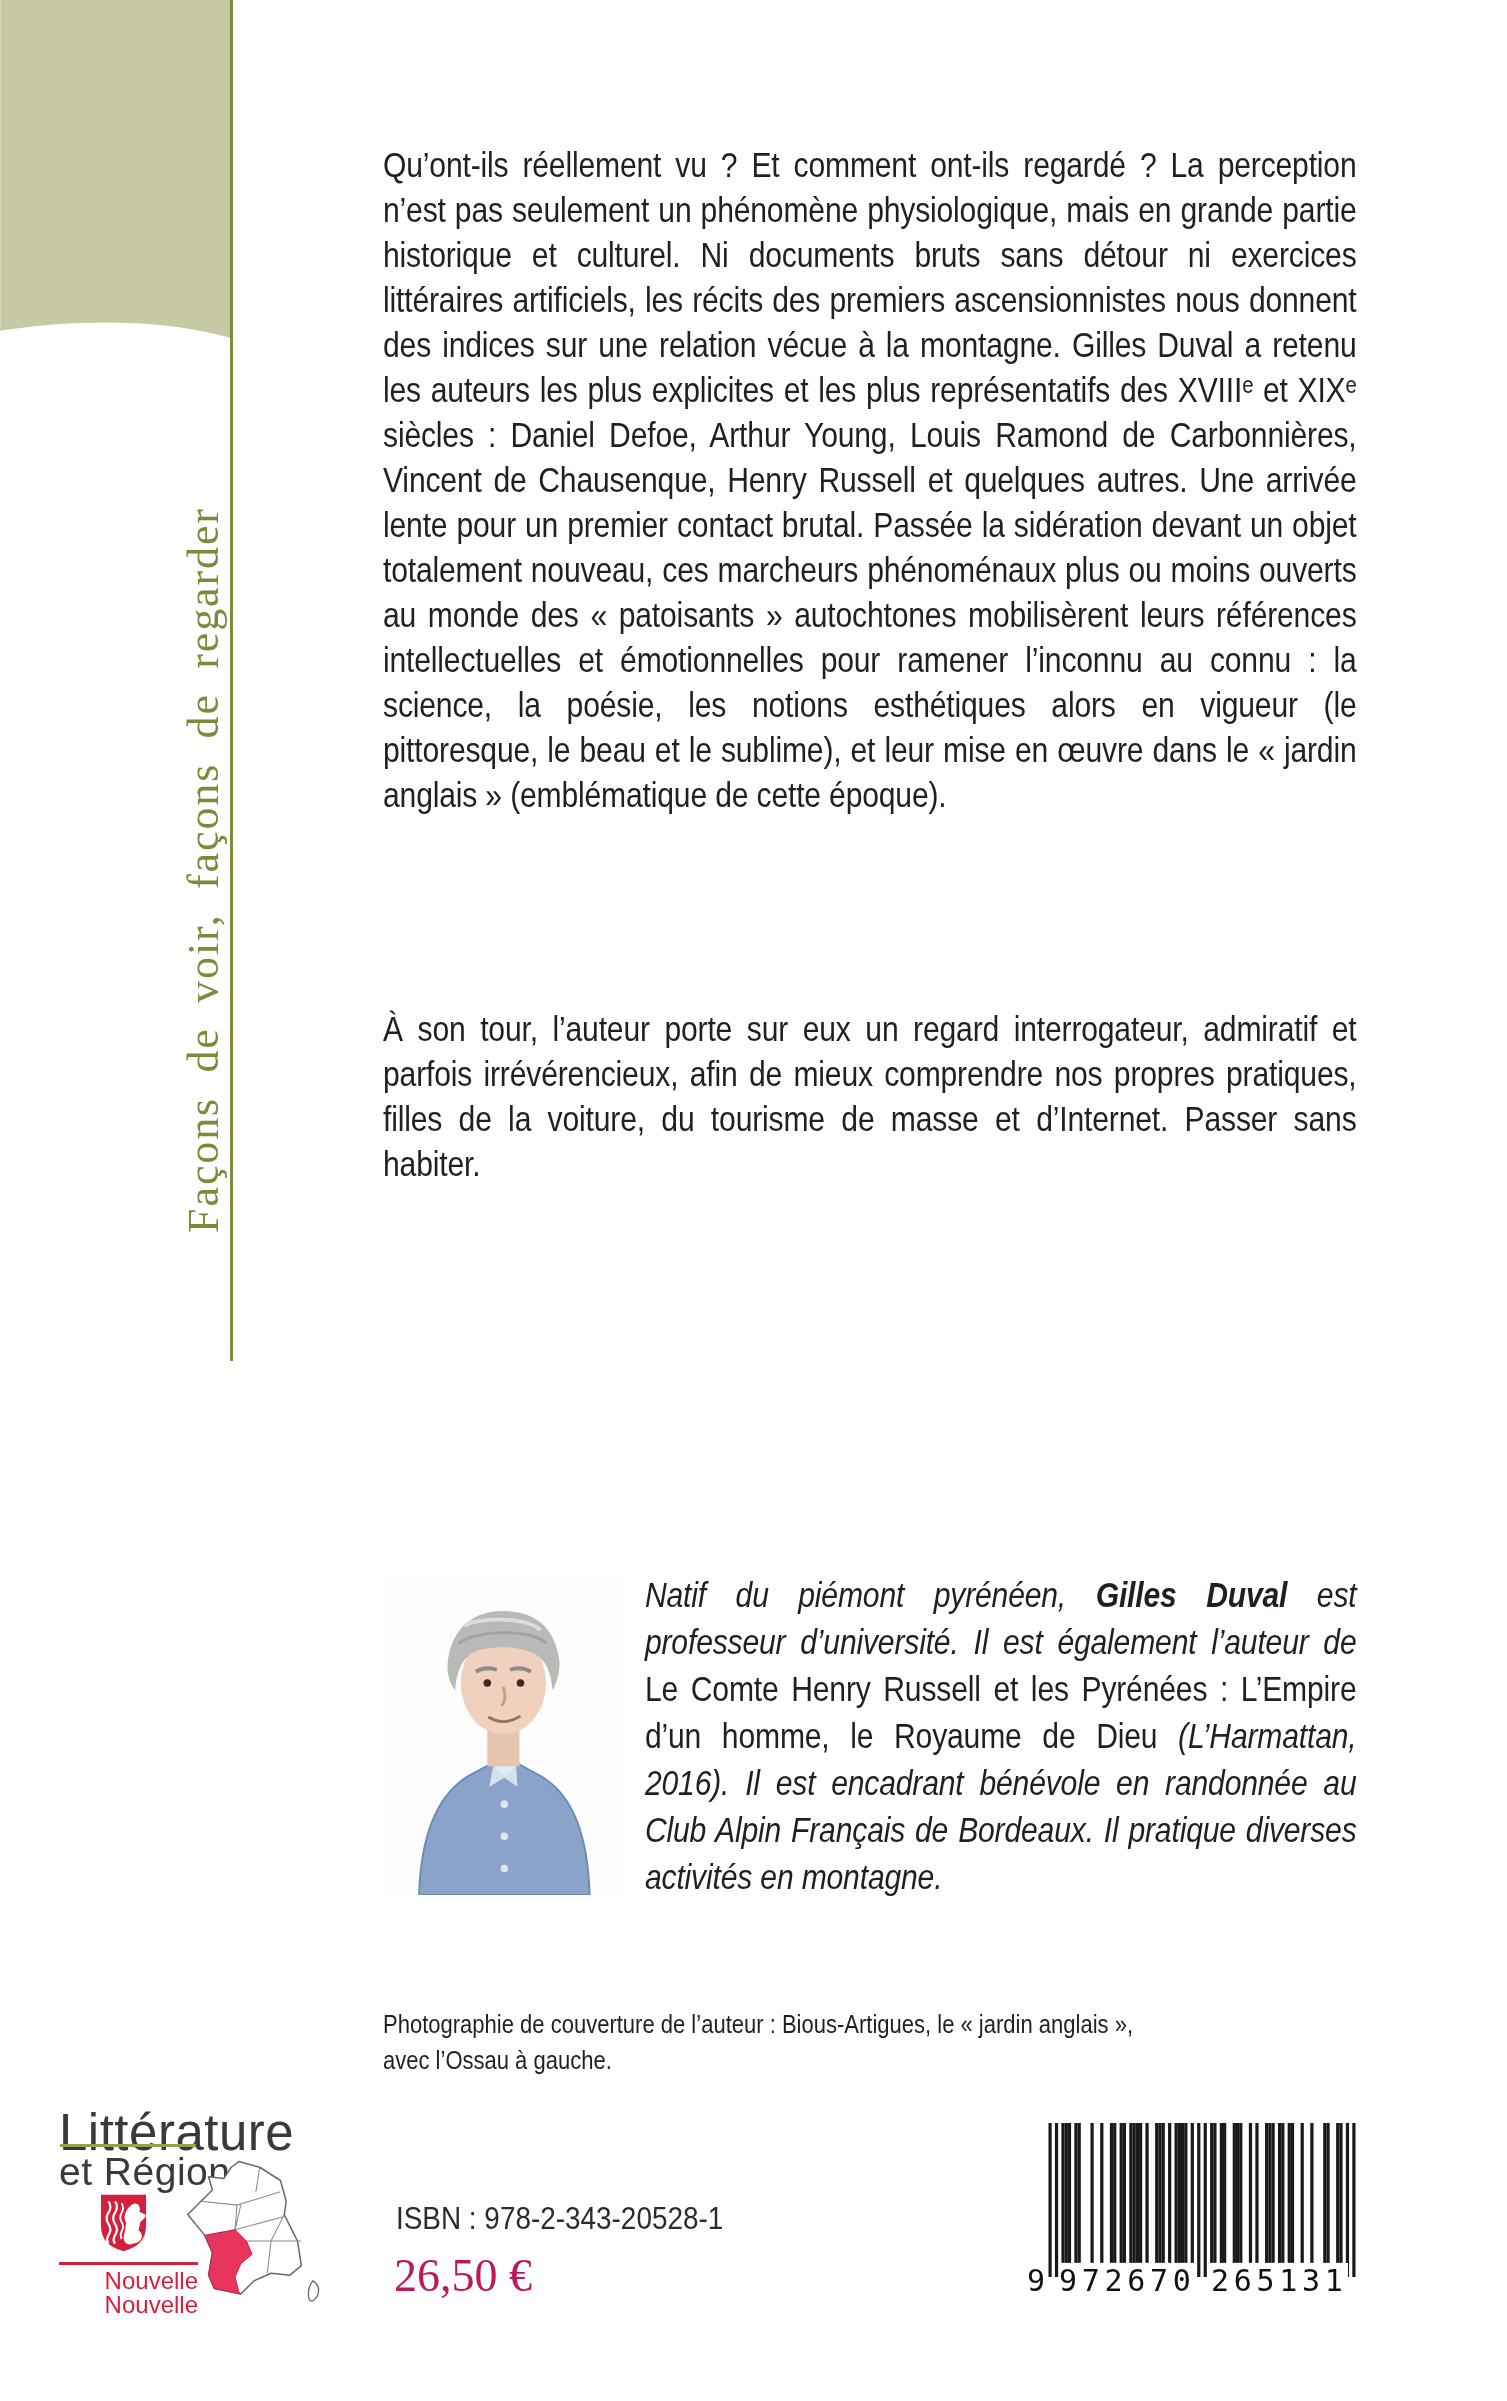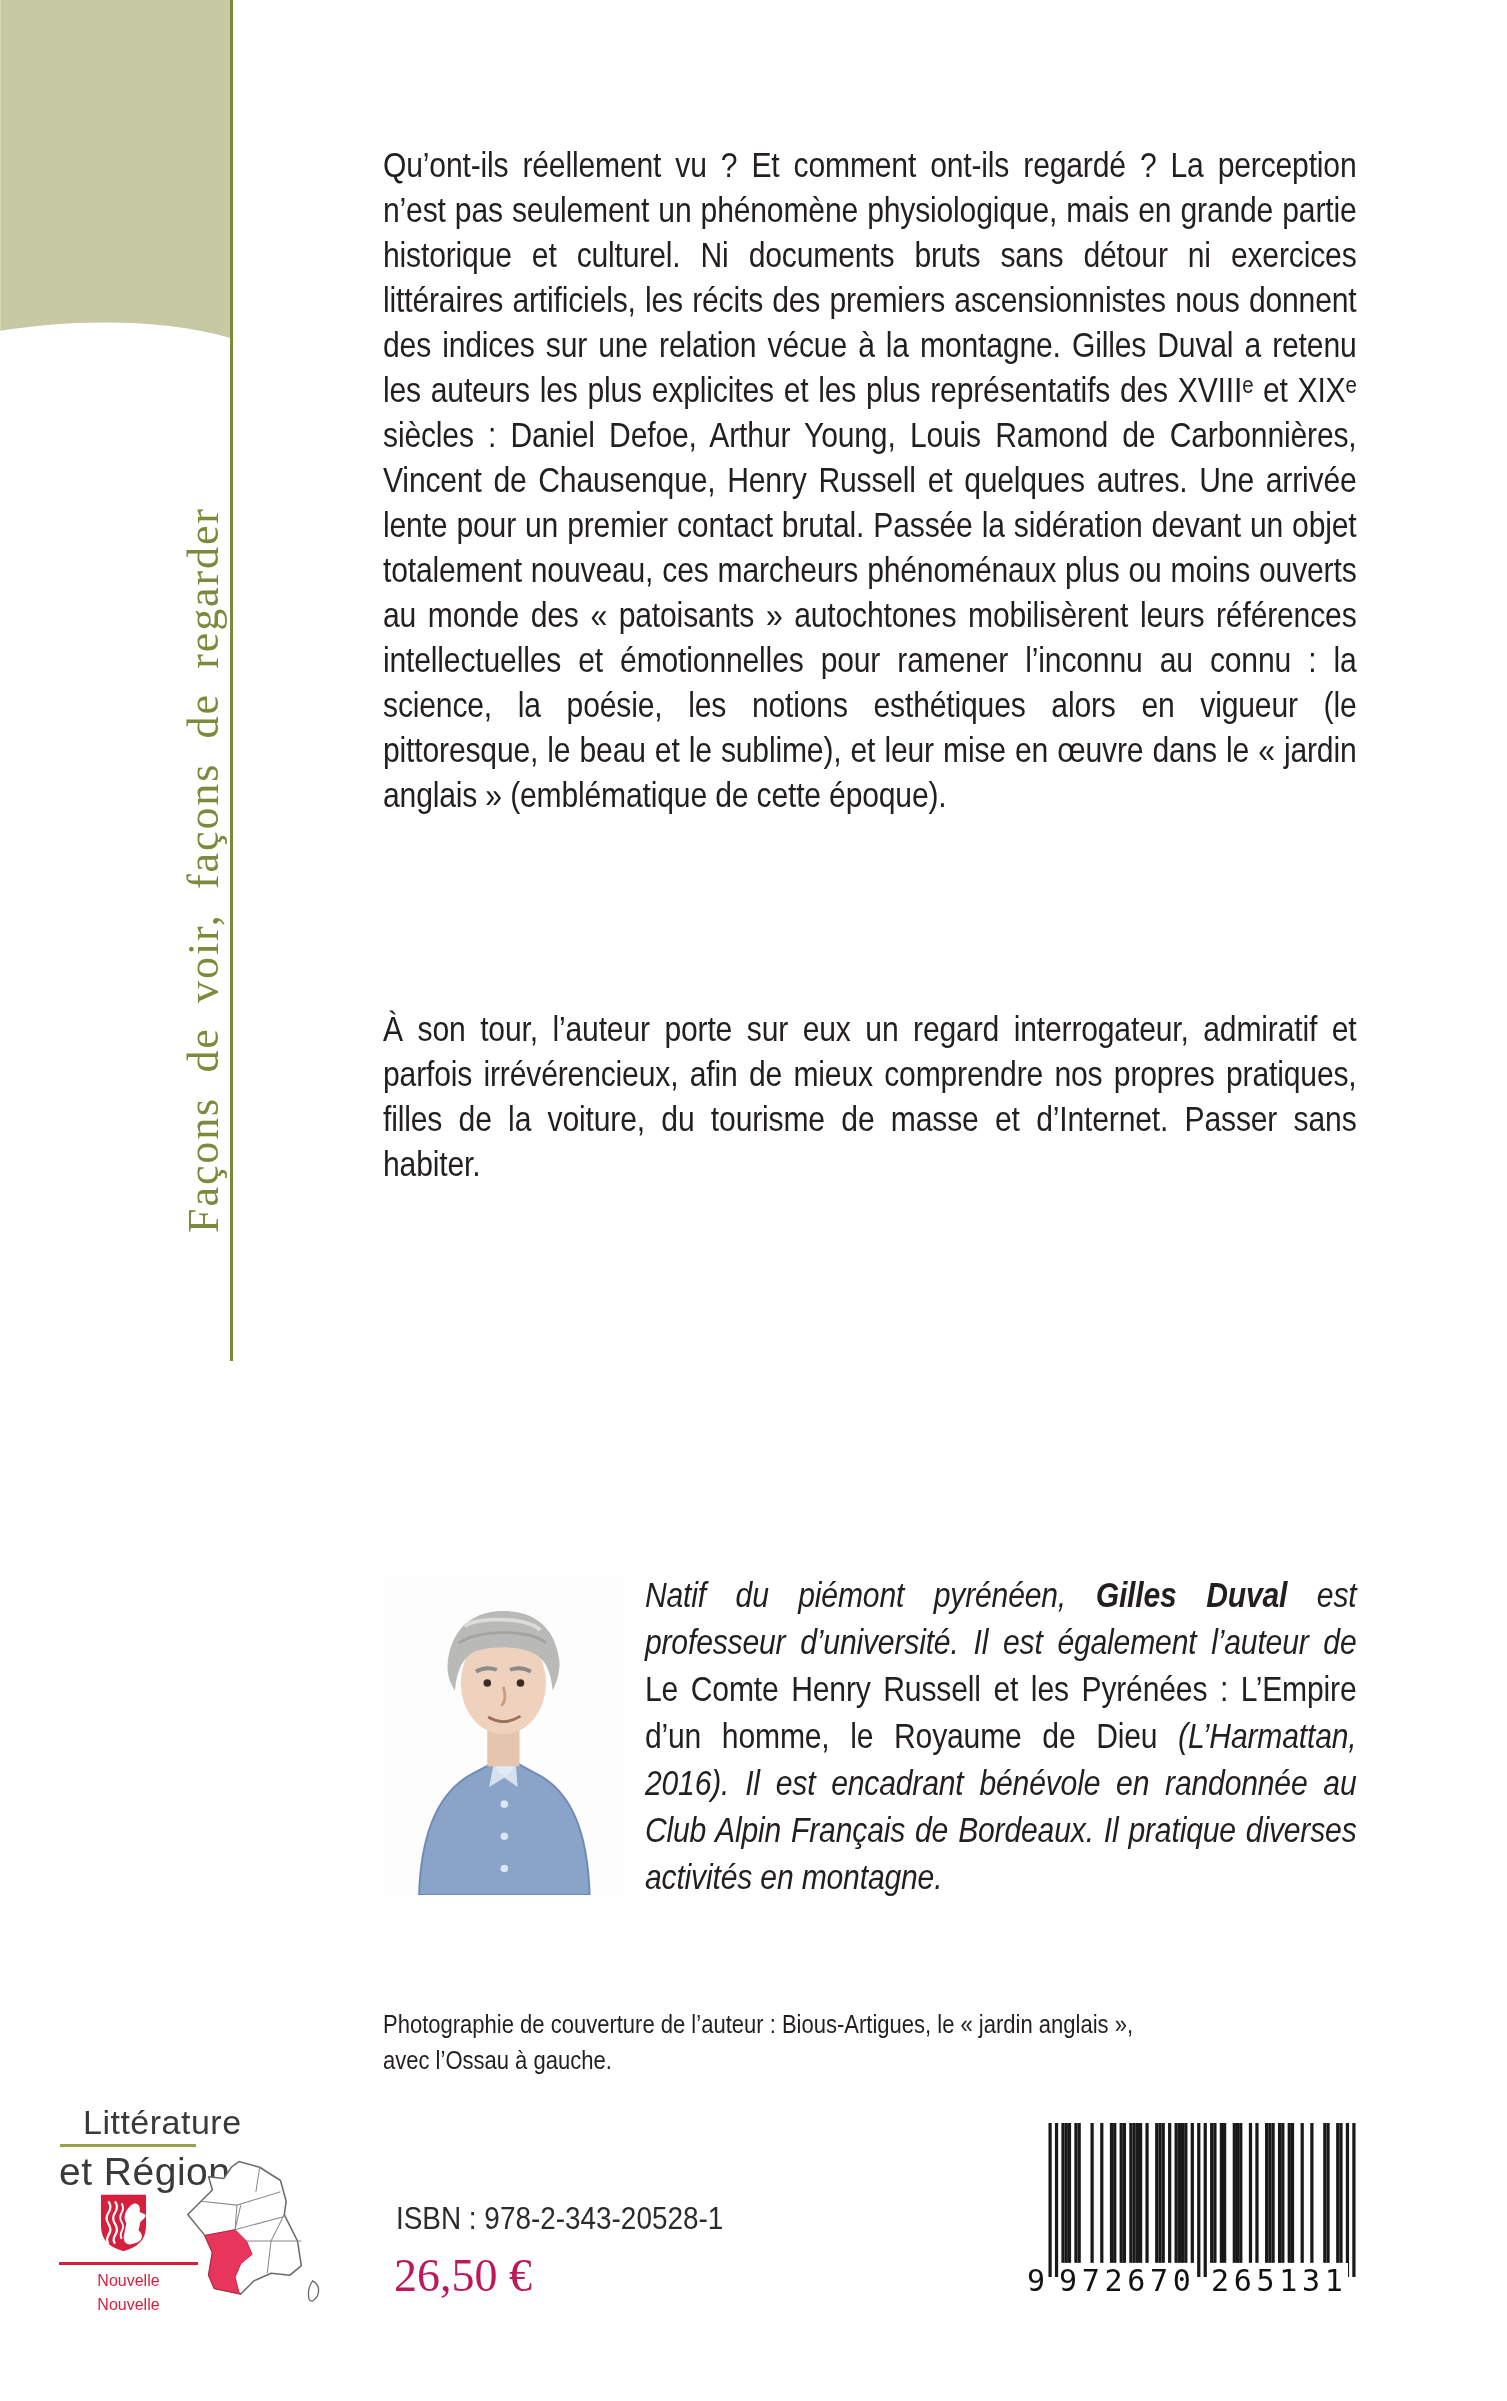--- a/index.html
+++ b/index.html
@@ -35,27 +35,27 @@
   .photo-float{float:left;width:280px;height:318px;margin:5.7px 24.6px 7.6px 0;}
   .photo-float svg{display:block;width:100%;height:100%;}
   .seg-i{font-style:italic}
   .seg-bi{font-style:italic;font-weight:700}
   .seg-r{font-style:normal}
 
   .caption{position:absolute;left:383px;top:2006px;width:1132px;
         font-size:25.6px;line-height:36px;}
 
   
-  .lit1{position:absolute;left:59px;top:2103px;font-size:34px;color:#3a3a39;letter-spacing:0.5px;margin-left:24px;}
+  .lit1{position:absolute;left:59px;top:2103px;font-size:51px;color:#3a3a39;letter-spacing:0.5px;}
   .lit-rule{position:absolute;left:60px;top:2144px;width:136px;height:2.8px;background:#99a04a;}
   .lit2{position:absolute;left:59px;top:2150px;font-size:39px;color:#3a3a39;letter-spacing:0.5px;}
   .shield{position:absolute;left:97px;top:2192px;}
   .red-rule{position:absolute;left:59px;top:2262px;width:139px;height:2.8px;background:var(--red);}
-  .na{position:absolute;left:59px;top:2269px;width:139px;text-align:center;color:var(--red);
-      font-size:16px;line-height:24px;}
+  .na{position:absolute;left:59px;top:2269px;width:139px;text-align:right;color:var(--red);
+      font-size:24px;line-height:24px;}
   .map{position:absolute;left:180px;top:2154px;}
 
   .isbn{position:absolute;left:396px;top:2201px;font-size:31px;transform:scaleX(0.9);
         transform-origin:0 0;white-space:nowrap;color:#2b2b2b;}
   .price{position:absolute;left:394px;top:2249px;font-family:"Liberation Serif",serif;
         font-size:46px;color:#be185d;}
 
   .barcode{position:absolute;left:1027px;top:2123px;width:341px;height:185px;}
   .barcode svg{position:absolute;left:21px;top:0;}
   .bc-num{position:absolute;top:140px;font-family:"DejaVu Sans Mono",monospace;

